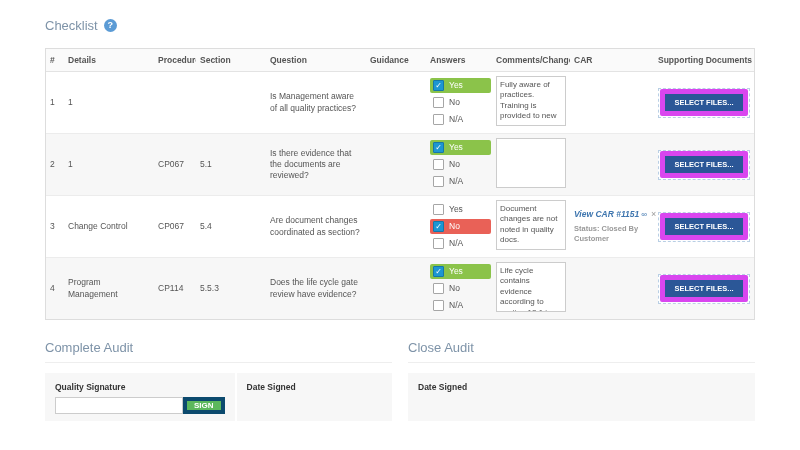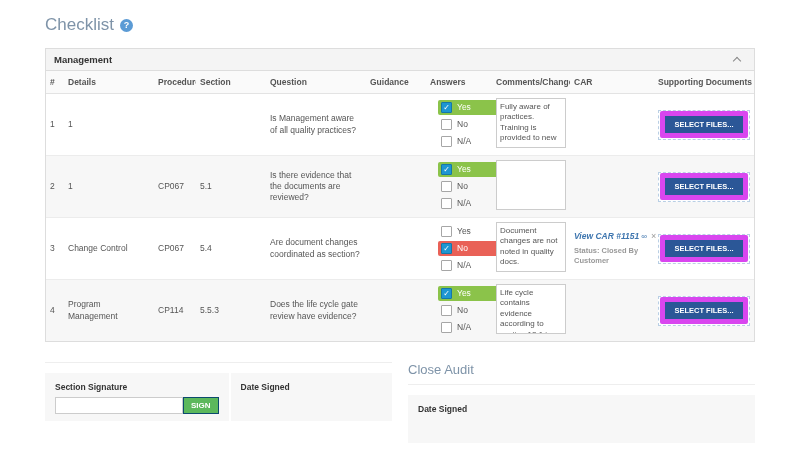--- a/index.html
+++ b/index.html
@@ -2,21 +2,21 @@
 <html><head>
 <meta charset="utf-8">
 <style>
   html,body{margin:0;padding:0;background:#fff;}
   body{font-family:"Liberation Sans",sans-serif;-webkit-font-smoothing:antialiased;}
   .viewport{position:relative;width:800px;height:450px;background:#fff;overflow:hidden;}
   .page{padding:14px 45px 0 45px;}
 
   
   .page-title-row{display:flex;align-items:center;gap:6px;height:22px;margin-bottom:12px;}
-  .page-title{font-size:17px;color:#7e93a8;}
+  .page-title{font-size:13px;color:#7e93a8;}
   .help-icon{width:13px;height:13px;border-radius:50%;background:#5b9bd5;color:#fff;
     font-size:9px;font-weight:bold;display:flex;align-items:center;justify-content:center;cursor:pointer;}
 
   
   .panel{border:1px solid #ddd;background:#fff;}
   .panel-header{background:#f4f4f4;border-bottom:1px solid #ddd;padding:5px 8px;
     display:flex;align-items:center;justify-content:space-between;cursor:pointer;}
   .panel-header .group-title{font-size:9.5px;font-weight:bold;color:#333;}
   .chevron-up{width:5px;height:5px;border-left:1.5px solid #888;border-top:1.5px solid #888;
     transform:rotate(45deg);margin-right:6px;margin-top:2px;}
@@ -24,21 +24,21 @@
   
   table{border-collapse:collapse;table-layout:fixed;width:100%;}
   thead th{background:#fafafa;text-align:left;font-size:8.5px;font-weight:bold;color:#555;
     padding:6px 4px;border-bottom:1px solid #e3e3e3;overflow:hidden;white-space:nowrap;}
   tbody td{height:57px;padding:2px 4px;vertical-align:middle;border-bottom:1px solid #ececec;
     font-size:8.5px;color:#555;line-height:1.3;}
   tbody tr.alt{background:#f7f7f7;}
   tbody tr:last-child td{border-bottom:none;}
 
   
-  .opt{display:flex;align-items:center;gap:5px;height:15px;margin:2px 8px;padding-left:3px;
+  .opt{display:flex;align-items:center;gap:5px;height:15px;margin:2px 0;padding-left:3px;
     border-radius:2px;font-size:8.5px;color:#555;width:58px;cursor:pointer;}
   .opt.checked{color:#fff;}
   .opt.checked.yes{background:#8bc34a;}
   .opt.checked.no{background:#e96157;}
   .cb{width:9px;height:9px;background:#fff;border:1px solid #a6a6a6;border-radius:1px;flex:0 0 auto;
     display:flex;align-items:center;justify-content:center;cursor:pointer;}
   .cb.on{background:#1d96d2;border-color:#1577a8;color:#fff;font-size:8px;line-height:1;}
   .cb.on::after{content:"\2713";}
 
   
@@ -63,39 +63,35 @@
   .bottom-sections{display:flex;gap:16px;margin-top:20px;}
   .audit-section{flex:1;}
   .audit-title{font-size:13px;font-weight:normal;color:#7e93a8;margin:0 0 7px 0;}
   .rule{border-top:1px solid #eee;margin-bottom:10px;}
   .sig-panel{display:flex;gap:2px;}
   .sig-cell{background:#f7f7f7;flex:1;padding:9px 10px;height:30px;}
   .sig-label{font-size:8.5px;font-weight:bold;color:#333;margin-bottom:5px;}
   .sig-row{display:flex;}
   .sig-input{width:128px;height:17px;box-sizing:border-box;border:1px solid #ccc;background:#fff;
     font-family:"Liberation Sans",sans-serif;font-size:9px;padding:0 4px;outline:none;}
-  .sign-btn{background:#5cb85c;color:#fff;border:1px solid #0c4a6e;font-family:"Liberation Sans",sans-serif;
+  .sign-btn{background:#5cb85c;color:#fff;border:4px solid #0c4a6e;font-family:"Liberation Sans",sans-serif;
     font-size:8px;font-weight:bold;padding:0 7px;height:17px;cursor:pointer;}
 </style>
 </head>
 <body>
 
 <div class="viewport">
   <div class="page">
 
     <div class="page-title-row">
       <span class="page-title">Checklist</span>
       <span class="help-icon">?</span>
     </div>
 
     <div class="panel">
-      <div class="panel-header">
-        <span class="group-title">Management</span>
-        <span class="chevron-up"></span>
-      </div>
       <table id="checklist-table">
           <colgroup>
             <col style="width: 18px;">
             <col style="width: 90px;">
             <col style="width: 42px;">
             <col style="width: 70px;">
             <col style="width: 100px;">
             <col style="width: 60px;">
             <col style="width: 66px;">
             <col style="width: 78px;">
@@ -236,24 +232,25 @@
                 </div>
               </td>
             </tr>
           </tbody>
         </table>
     </div>
 
     <div class="bottom-sections">
 
       <section class="audit-section">
+        <h2 class="audit-title">Complete Audit</h2>
         <div class="rule"></div>
         <div class="sig-panel">
           <div class="sig-cell">
-            <div class="sig-label">Section Signature</div>
+            <div class="sig-label">Quality Signature</div>
             <div class="sig-row">
               <input class="sig-input" type="text" value="" style="">
               <button class="sign-btn">SIGN</button>
             </div>
           </div>
           <div class="sig-cell">
             <div class="sig-label">Date Signed</div>
           </div>
         </div>
       </section>

